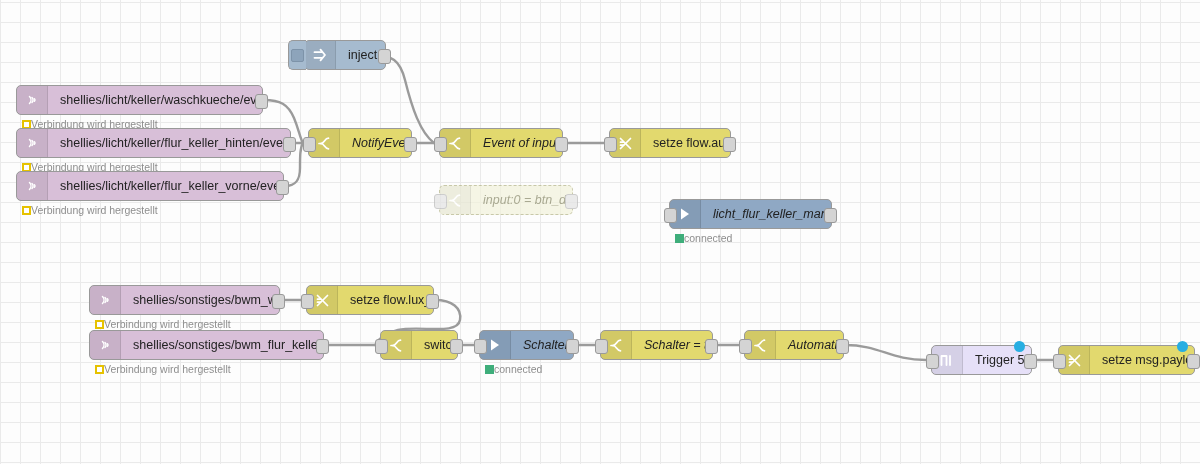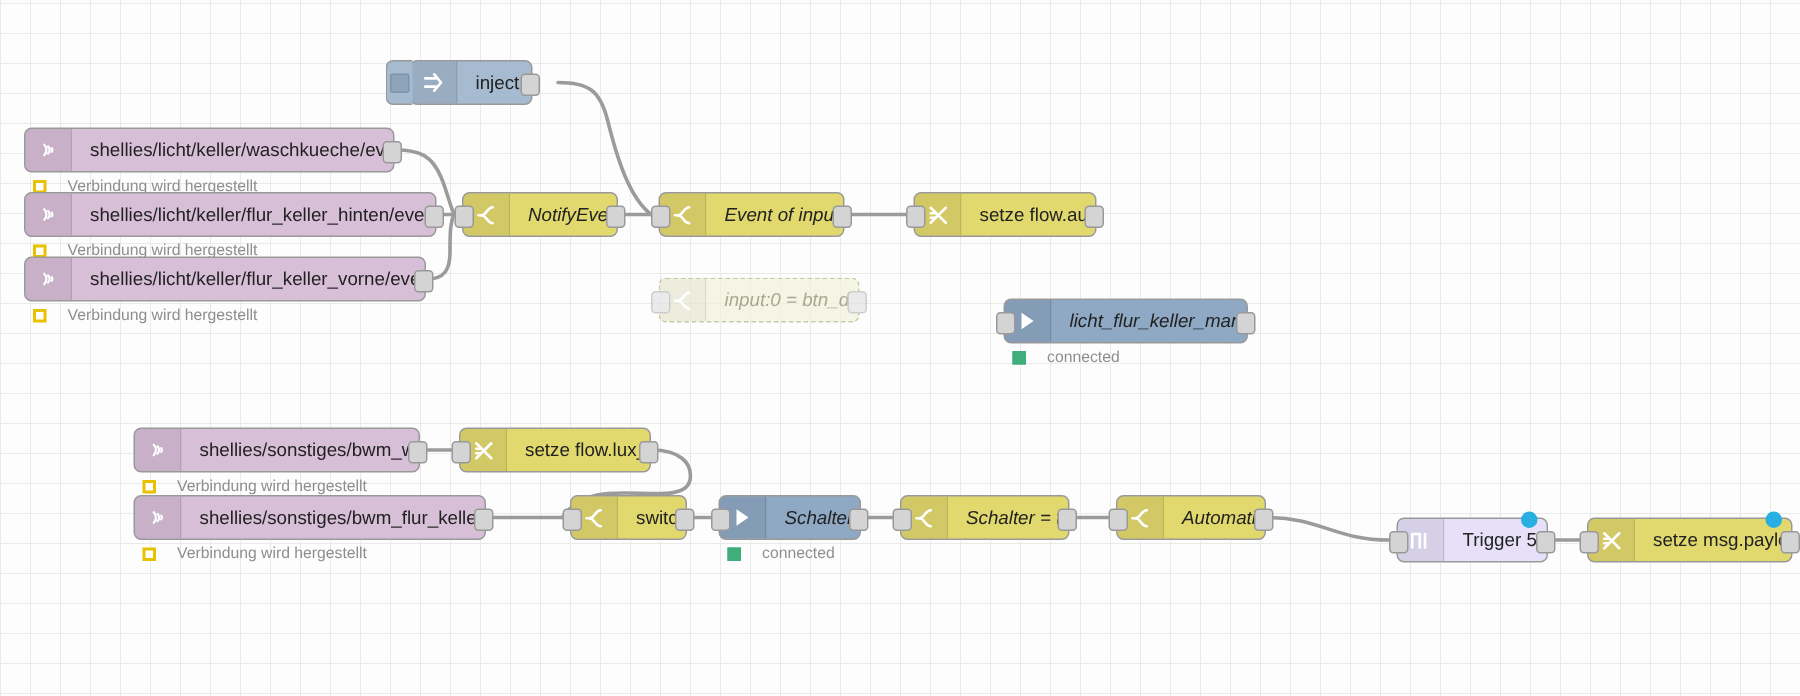--- a/index.html
+++ b/index.html
@@ -98,21 +98,21 @@
   }
   .n-disabled .label { color: #8a8a6a; }
   .n-disabled .icon-box { background: rgba(0,0,0,0.04); }
   .n-disabled .port { background: #e4e4e4; border-color: #bbb; }
 
   
   .status {
     position: absolute;
     display: flex;
     align-items: center;
-    gap: 14px;
+    gap: 0;
     font-size: 10.5px;
     color: #8e8e8e;
     white-space: nowrap;
   }
   .status .dot {
     width: 9px;
     height: 9px;
     box-sizing: border-box;
     flex: 0 0 9px;
   }
@@ -179,21 +179,21 @@
       <path class="wire" d="M 325,345 C 345,345 360,345 375,345"></path>
       <path class="wire" d="M 459,345 C 466,345 470,345 474,345"></path>
       <path class="wire" d="M 575,345 C 584,345 589,345 595,345"></path>
       <path class="wire" d="M 714,345 C 726,345 734,345 739,345"></path>
       <path class="wire" d="M 845,345 C 880,345 890,360 926,360"></path>
       <path class="wire" d="M 1033,360 C 1043,360 1048,360 1053,360"></path>
       <path class="wire" d="M 1196,360 C 1198,360 1199,360 1200,360"></path>
     </svg>
 
   <div id="node-layer">
-      <div class="node n-inject" style="left: 273px; top: 40px; width: 82px;">
+      <div class="node n-inject" style="left: 304px; top: 40px; width: 82px;">
         <div class="icon-box">
           <svg class="glyph" width="16" height="16" viewBox="0 0 16 16">
             <g fill="none" stroke="#fff" stroke-width="1.8" stroke-linecap="round" stroke-linejoin="round">
               <path d="M2.5 5.2 L9.5 5.2"></path>
               <path d="M2.5 10.8 L9.5 10.8"></path>
               <path d="M8.5 2.6 L13 8 L8.5 13.4"></path>
             </g>
           </svg>
         </div>
         <div class="label">inject</div>

